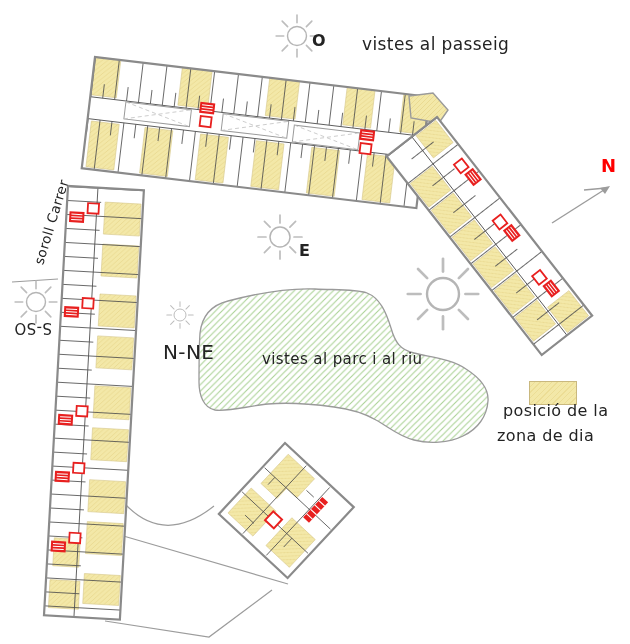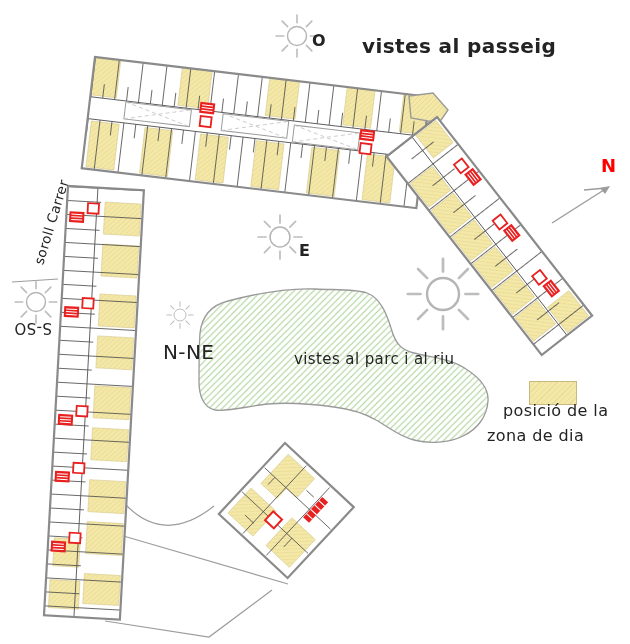--- a/index.html
+++ b/index.html
@@ -1,29 +1,29 @@
 <!DOCTYPE html>
 <html><head>
 <meta charset="utf-8">
 <style>
   html,body{margin:0;padding:0;background:#fff;}
   .stage{position:relative;width:630px;height:644px;background:#fff;overflow:hidden;
          font-family:"DejaVu Sans","Liberation Sans",sans-serif;}
   svg{position:absolute;left:0;top:0;}
   .lbl{position:absolute;color:#232323;white-space:nowrap;letter-spacing:.4px;}
   .lbl-o{left:312px;top:31px;font-size:16px;font-weight:bold;}
-  .lbl-passeig{left:362px;top:34px;font-size:20px;font-weight:bold;}
+  .lbl-passeig{left:362px;top:34px;font-size:17px;}
   .lbl-n{left:601px;top:155px;font-size:18px;font-weight:bold;color:#ff0000;letter-spacing:0;}
   .lbl-e{left:299px;top:241px;font-size:16px;font-weight:bold;}
   .lbl-nne{left:163px;top:340px;font-size:20px;}
   .lbl-sso{left:33px;top:328px;font-size:15px;transform:translate(-50%,-50%) rotate(180deg);}
   .lbl-soroll{left:51px;top:222px;font-size:13.5px;transform:translate(-50%,-50%) rotate(-73deg);}
-  .lbl-parc{left:262px;top:350px;font-size:15px;margin-left:32px;}
+  .lbl-parc{left:262px;top:350px;font-size:15px;}
   .lbl-leg1{left:503px;top:401px;font-size:16px;}
-  .lbl-leg2{left:487px;top:426px;font-size:16px;}
+  .lbl-leg2{left:497px;top:426px;font-size:16px;}
   .legend-swatch{position:absolute;left:529px;top:381px;width:46px;height:22px;
      border:1px solid #c9b87e;
      background:repeating-linear-gradient(135deg,#f3e8a8 0 3px,#ecdd95 3px 4px);}
 </style>
 </head>
 <body>
 
 <div class="stage">
 
 <svg width="630" height="644" viewBox="0 0 630 644">

